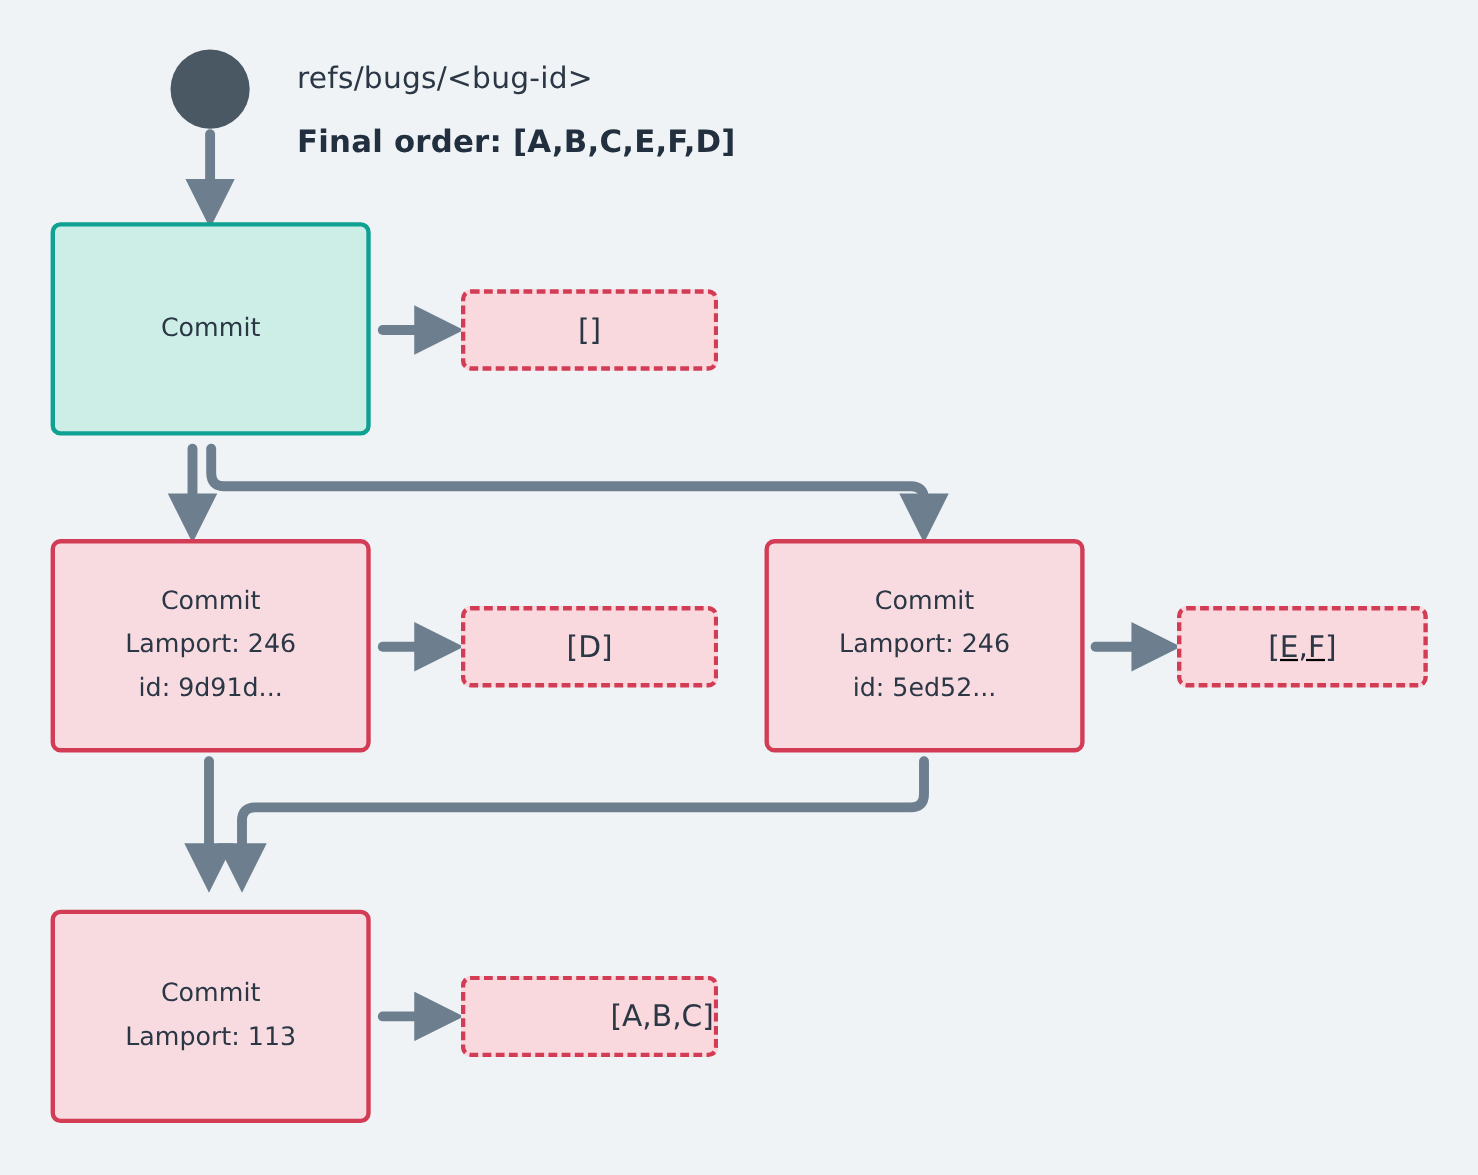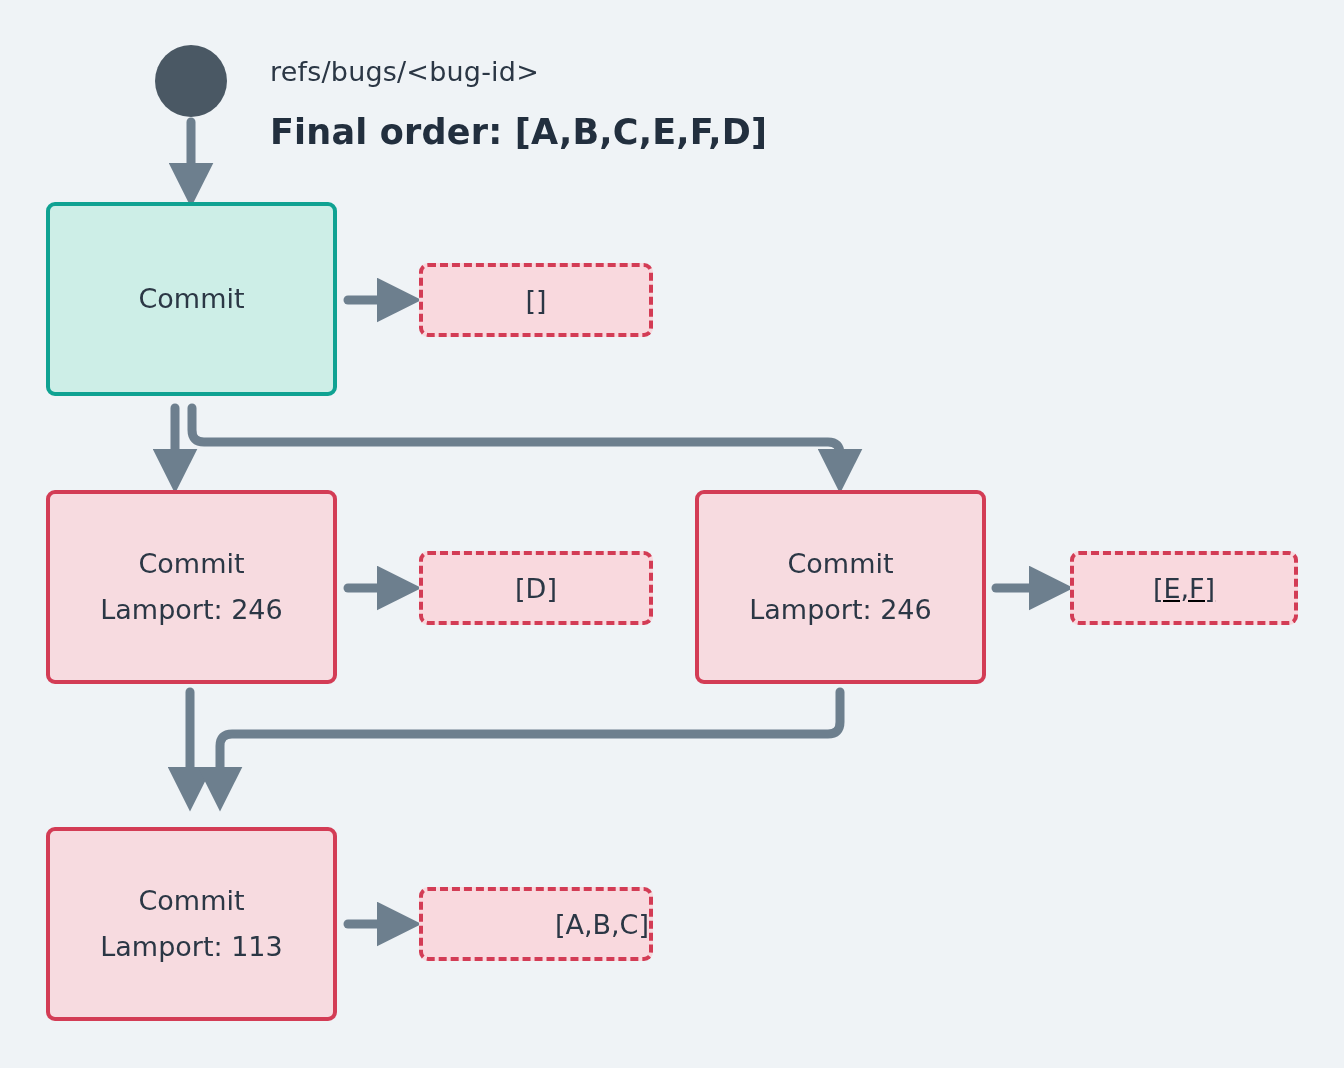--- a/index.html
+++ b/index.html
@@ -46,42 +46,42 @@
     top: 56px;
     font-size: 27px;
     color: #2b3745;
     letter-spacing: 0.2px;
     white-space: nowrap;
   }
   .order-label {
     position: absolute;
     left: 270px;
     top: 112px;
-    font-size: 35px;
+    font-size: 28px;
     font-weight: bold;
     color: #222f3e;
     letter-spacing: 0.2px;
     white-space: nowrap;
   }
 
   
   .commit-box {
     position: absolute;
     box-sizing: border-box;
     border-radius: 9px;
     border-width: 4px;
     border-style: solid;
     display: flex;
     flex-direction: column;
     align-items: center;
     justify-content: center;
     text-align: center;
   }
   .commit-box .line {
-    font-size: 27px;
+    font-size: 23px;
     color: #2b3745;
     line-height: 1.72;
     white-space: nowrap;
   }
   .commit-box.head {
     background: #cdeee7;
     border-color: #0fa292;
   }
   .commit-box.normal {
     background: #f7dbe0;
@@ -137,25 +137,27 @@
   <div class="ref-label">refs/bugs/&lt;bug-id&gt;</div>
   <div class="order-label">Final order: [A,B,C,E,F,D]</div>
 
   <div class="commit-box head" style="left:46px; top:202px; width:291px; height:194px;">
     <div class="line">Commit</div>
   </div>
 
   <div class="commit-box normal" style="left:46px; top:490px; width:291px; height:194px;">
     <div class="line">Commit</div>
     <div class="line">Lamport: 246</div>
+    <div class="line">id: 9d91d...</div>
   </div>
 
   <div class="commit-box normal" style="left:695px; top:490px; width:291px; height:194px;">
     <div class="line">Commit</div>
     <div class="line">Lamport: 246</div>
+    <div class="line">id: 5ed52...</div>
   </div>
 
   <div class="commit-box normal" style="left:46px; top:827px; width:291px; height:194px;">
     <div class="line">Commit</div>
     <div class="line">Lamport: 113</div>
   </div>
 
   <div class="ops-box" style="left:419px; top:263px; width:234px; height:74px;">
     <div class="ops-text">[]</div>
   </div>

